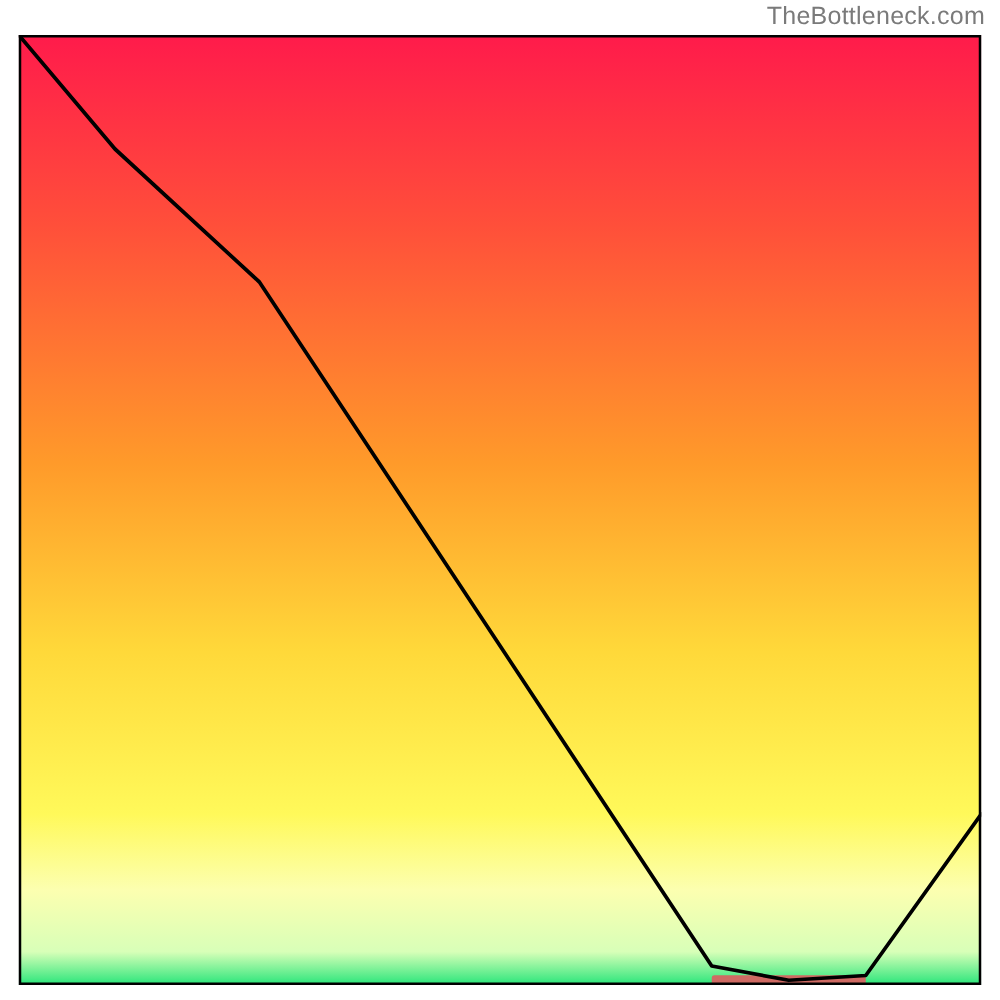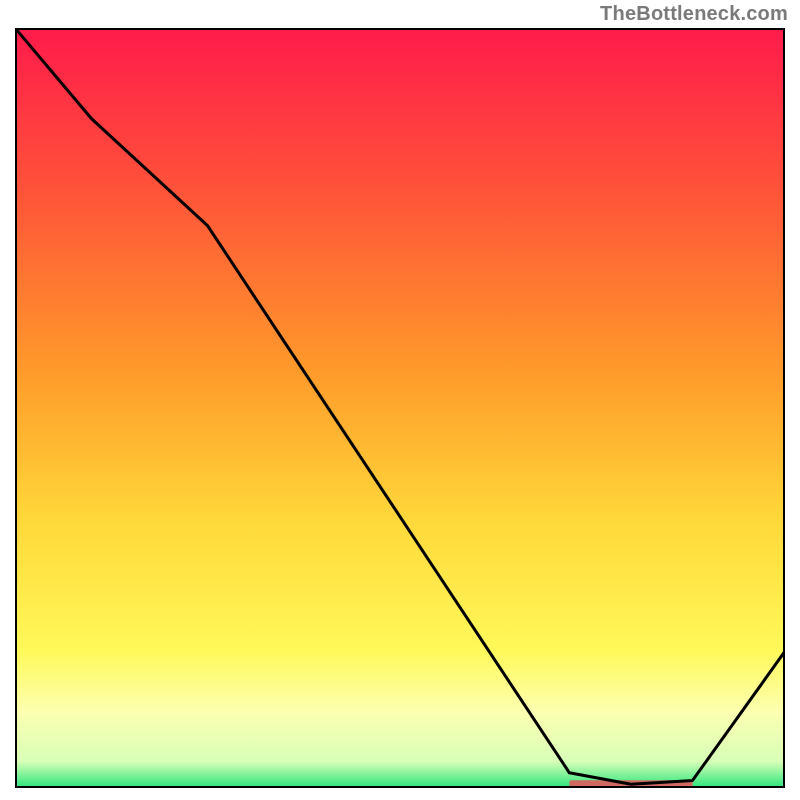--- a/index.html
+++ b/index.html
@@ -15,21 +15,21 @@
     width: 800px;
     height: 800px;
     background: #fff;
   }
   .watermark {
     position: absolute;
     top: 2px;
     right: 12px;
     color: #7a7a7a;
     font-size: 20px;
-    font-weight: 700;
+    font-weight: 400;
     letter-spacing: 0.2px;
   }
   svg.chart {
     position: absolute;
     top: 28px;
     left: 15px;
     width: 770px;
     height: 760px;
   }
 </style>

